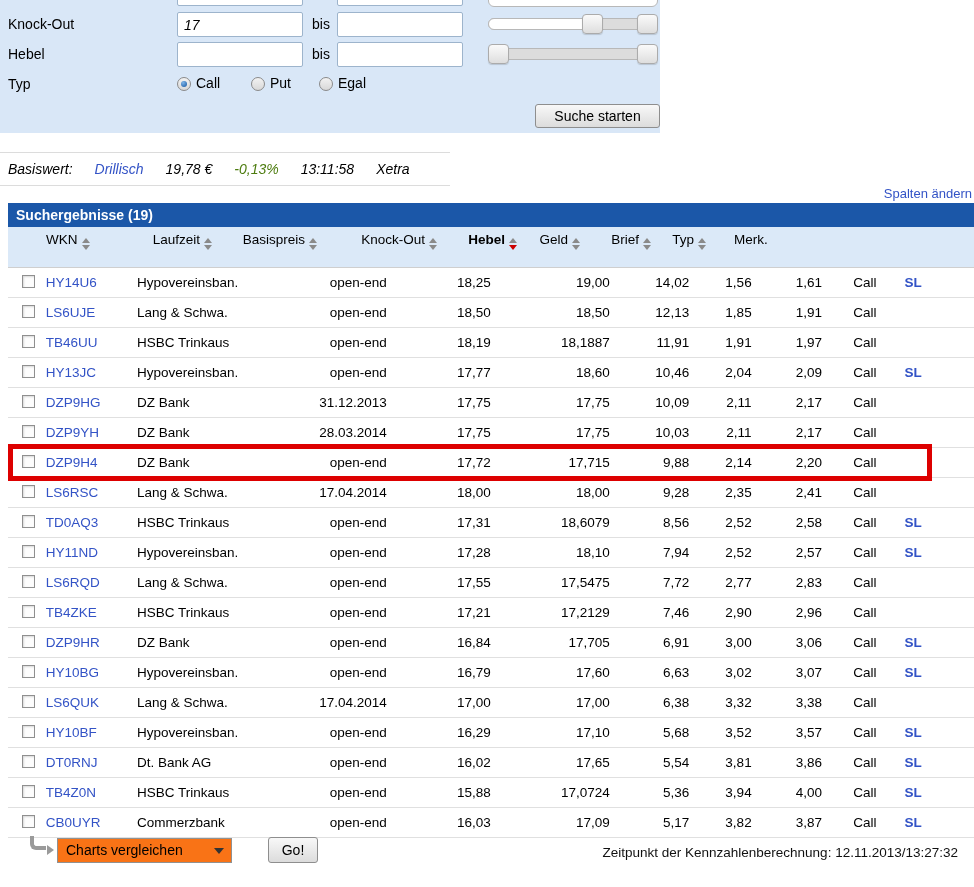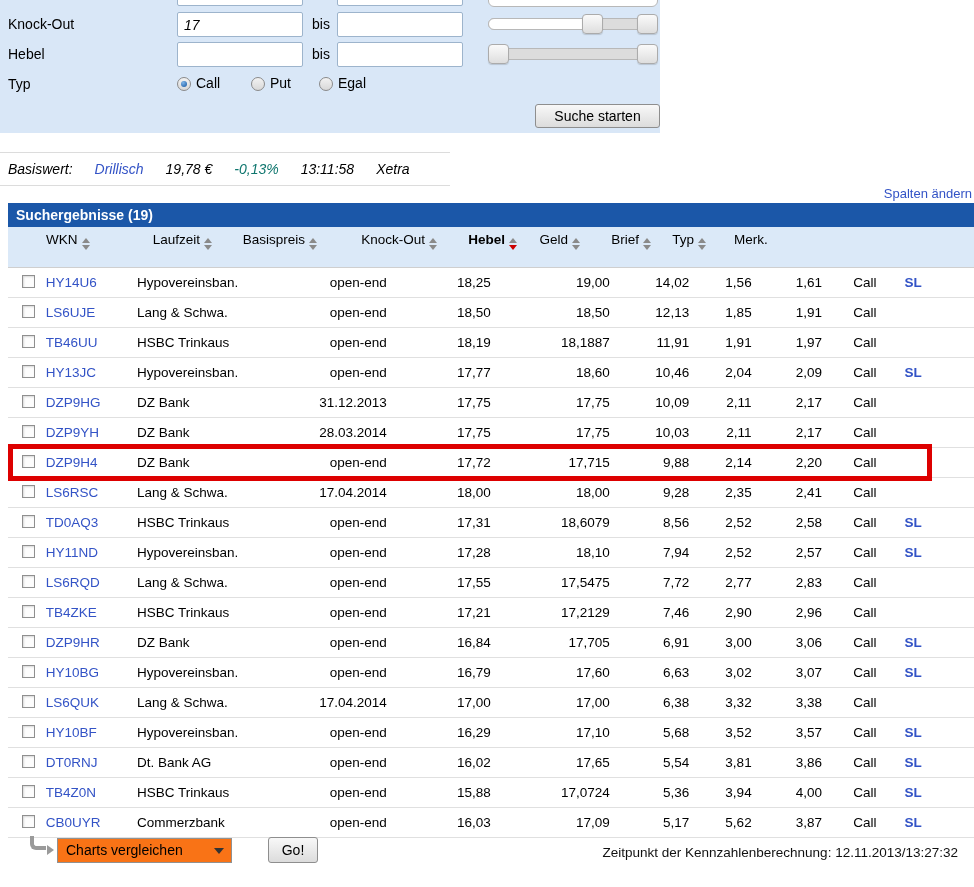--- a/index.html
+++ b/index.html
@@ -55,21 +55,21 @@
     position:absolute; background:linear-gradient(#f8f8f8,#dcdcdc);
     border:1px solid #8e8e8e; border-radius:3px; font-size:14px;
     font-family:"Liberation Sans", sans-serif; color:#000; text-align:center;
   }
 
   
   .sep-line { position:absolute; left:0; width:450px; height:1px; background:#dcdcdc; }
   .basiswert { position:absolute; top:161px; left:8px; font-size:14px; }
   .basiswert span { margin-right:22px;font-style:italic; }
   .link { color:#3353c6; text-decoration:none; cursor:pointer; }
-  .neg { color:#0f766e; }
+  .neg { color:#4d7c0f; }
   .spalten { position:absolute; top:186px; right:2px; font-size:13px; }
 
   
   .results { position:absolute; left:0; top:203px; width:974px;padding-left:8px; }
   .title-bar {
     height:24px; background:#1b57a8; color:#fff; font-weight:bold;
     font-size:14px; line-height:24px; padding-left:8px;
   }
   .hdr-row {
     display:flex; height:41px; line-height:25px; background:#dbe9f8;
@@ -482,21 +482,21 @@
   </div>
 
   <div class="row">
     <div class="cell c0"><span class="checkbox"></span></div>
     <div class="cell c1"><a class="link">CB0UYR</a></div>
     <div class="cell c2">Commerzbank</div>
     <div class="cell c3">open-end</div>
     <div class="cell c4">16,03</div>
     <div class="cell c5">17,09</div>
     <div class="cell c6">5,17</div>
-    <div class="cell c7">5,62</div>
+    <div class="cell c7">3,82</div>
     <div class="cell c8">3,87</div>
     <div class="cell c9">Call</div>
     <div class="cell c10"><a class="link sl">SL</a></div>
   </div>
 </div>
 </div>
 
 <div class="footer-arrow"></div>
 <div class="select-box">
   <span>Charts vergleichen</span>

